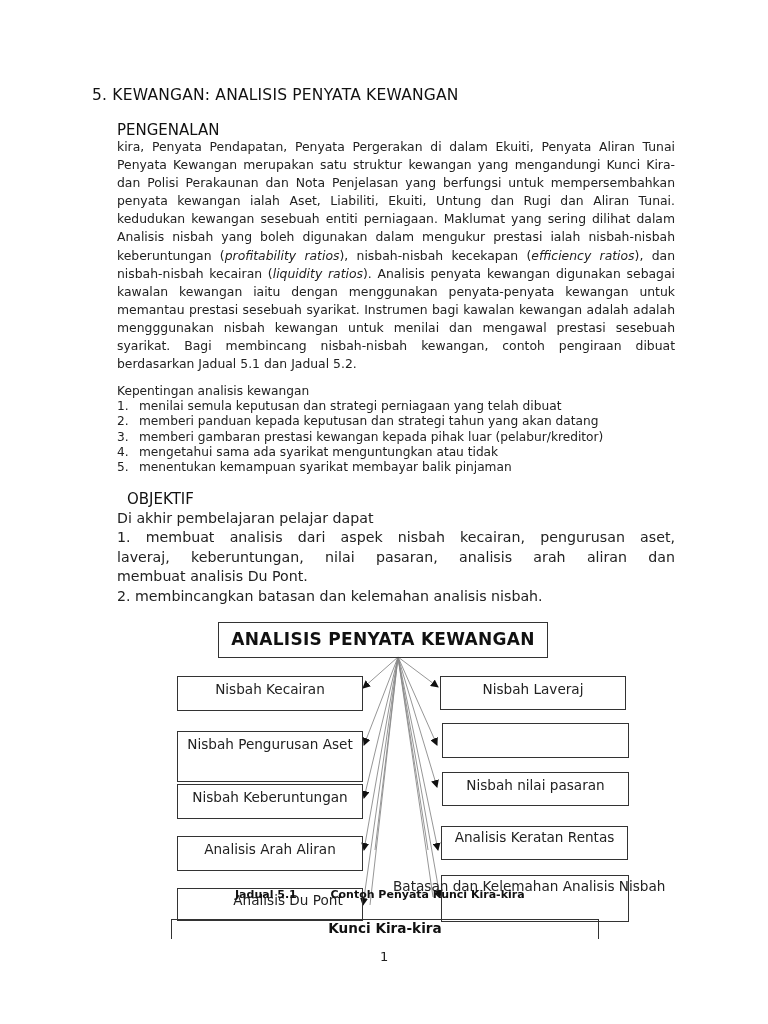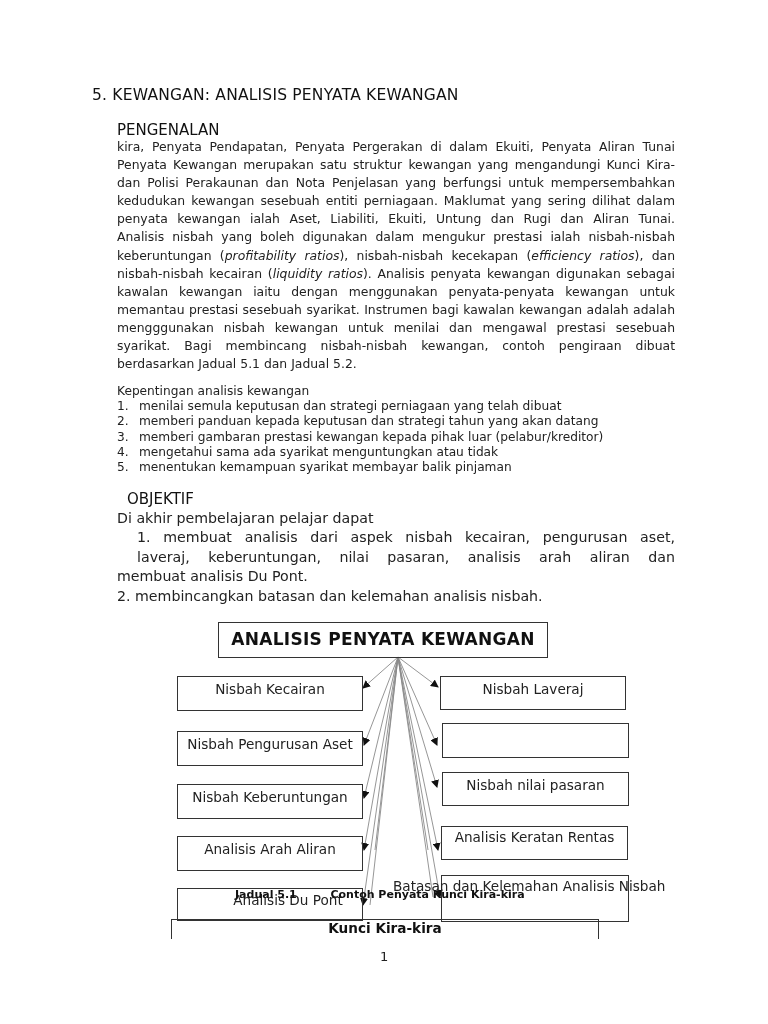--- a/index.html
+++ b/index.html
@@ -16,21 +16,21 @@
       text-align: justify; text-align-last: left; color: #222;
     }
     .para p { margin: 0; }
     .kep-title { left: 117px; top: 384px; font-size: 12.2px; color: #222; white-space: nowrap; }
     .kep-list { left: 117px; top: 399px; font-size: 12.2px; line-height: 15.3px; color: #222; margin: 0; padding: 0; list-style: none; }
     .kep-list li { white-space: nowrap; display: flex; }
     .kep-list .num { display: inline-block; width: 22px; }
     .obj-h { left: 127px; top: 490px; font-size: 15px; white-space: nowrap; }
     .obj-text { left: 117px; top: 509px; width: 558px; font-size: 14.2px; line-height: 19.4px; text-align: justify; color: #222; }
     .obj-text div { text-align: justify; text-align-last: left; }
-    .obj-text .full { text-align-last: justify; margin-left: 20px; }
+    .obj-text .full { text-align-last: justify; }
 
     .diagram { left: 0; top: 0; width: 768px; height: 1024px; pointer-events: none; }
     .box {
       position: absolute; border: 1.3px solid #333; background: transparent;
       font-size: 13.6px; text-align: center; color: #222; box-sizing: border-box;
       white-space: nowrap;
     }
     .box.main { font-weight: bold; font-size: 17px; letter-spacing: 0.3px; color: #111; }
     .overlay-text { font-size: 13.6px; color: #222; white-space: nowrap; }
     .caption { font-size: 11px; font-weight: bold; color: #111; white-space: nowrap; }
@@ -48,22 +48,22 @@
   <span>5.</span>
   <span>KEWANGAN: ANALISIS PENYATA KEWANGAN</span>
 </div>
 
 <div class="abs h2">PENGENALAN</div>
 
 <div class="abs para">
   <p style="text-align-last:justify">kira, Penyata Pendapatan, Penyata Pergerakan di dalam Ekuiti, Penyata Aliran Tunai</p>
   <p style="text-align-last:justify">Penyata Kewangan merupakan satu struktur kewangan yang mengandungi Kunci Kira-</p>
   <p style="text-align-last:justify">dan Polisi Perakaunan dan Nota Penjelasan yang berfungsi untuk mempersembahkan</p>
+  <p style="text-align-last:justify">penyata kewangan ialah Aset, Liabiliti, Ekuiti, Untung dan Rugi dan Aliran Tunai.</p>
   <p style="text-align-last:justify">kedudukan kewangan sesebuah entiti perniagaan. Maklumat yang sering dilihat dalam</p>
-  <p style="text-align-last:justify">penyata kewangan ialah Aset, Liabiliti, Ekuiti, Untung dan Rugi dan Aliran Tunai.</p>
   <p style="text-align-last:justify">Analisis nisbah yang boleh digunakan dalam mengukur prestasi ialah nisbah-nisbah</p>
   <p style="text-align-last:justify"><span>keberuntungan (</span><em>profitability ratios</em><span>), nisbah-nisbah kecekapan (</span><em>efficiency ratios</em><span>), dan</span></p>
   <p style="text-align-last:justify"><span>nisbah-nisbah kecairan (</span><em>liquidity ratios</em><span>). Analisis penyata kewangan digunakan sebagai</span></p>
   <p style="text-align-last:justify">kawalan kewangan iaitu dengan menggunakan penyata-penyata kewangan untuk</p>
   <p style="text-align-last:justify">memantau prestasi sesebuah syarikat. Instrumen bagi kawalan kewangan adalah adalah</p>
   <p style="text-align-last:justify">mengggunakan nisbah kewangan untuk menilai dan mengawal prestasi sesebuah</p>
   <p style="text-align-last:justify">syarikat. Bagi membincang nisbah-nisbah kewangan, contoh pengiraan dibuat</p>
   <p>berdasarkan Jadual 5.1 dan Jadual 5.2.</p>
 </div>
 
@@ -120,21 +120,21 @@
     <line x1="398" y1="657" x2="370" y2="905"></line>
     <line x1="398" y1="657" x2="375" y2="850"></line>
     <line x1="398" y1="657" x2="428" y2="850"></line>
     <line x1="398" y1="657" x2="433" y2="897"></line>
   </g>
 </svg>
 
 <div class="box main" style="left:218px;top:622px;width:330px;height:36px;line-height:32px;">ANALISIS PENYATA KEWANGAN</div>
 
 <div class="box" style="left:177px;top:676px;width:186px;height:35px;line-height:24px;">Nisbah Kecairan</div>
-<div class="box" style="left:177px;top:731px;width:186px;height:35px;line-height:24px;">Nisbah Pengurusan Aset</div>
+<div class="box" style="left:177px;top:731px;width:186px;height:51px;line-height:24px;">Nisbah Pengurusan Aset</div>
 <div class="box" style="left:177px;top:784px;width:186px;height:35px;line-height:24px;">Nisbah Keberuntungan</div>
 <div class="box" style="left:177px;top:836px;width:186px;height:35px;line-height:24px;">Analisis Arah Aliran</div>
 <div class="box" style="left:177px;top:888px;width:186px;height:33px;line-height:22px;padding-left:36px;">Analisis Du Pont</div>
 
 <div class="box" style="left:440px;top:676px;width:186px;height:34px;line-height:24px;">Nisbah Laveraj</div>
 <div class="box" style="left:442px;top:723px;width:187px;height:35px;"></div>
 <div class="box" style="left:442px;top:772px;width:187px;height:34px;line-height:24px;">Nisbah nilai pasaran</div>
 <div class="box" style="left:441px;top:826px;width:187px;height:34px;line-height:20px;">Analisis Keratan Rentas</div>
 <div class="box" style="left:441px;top:875px;width:188px;height:47px;"></div>
 

